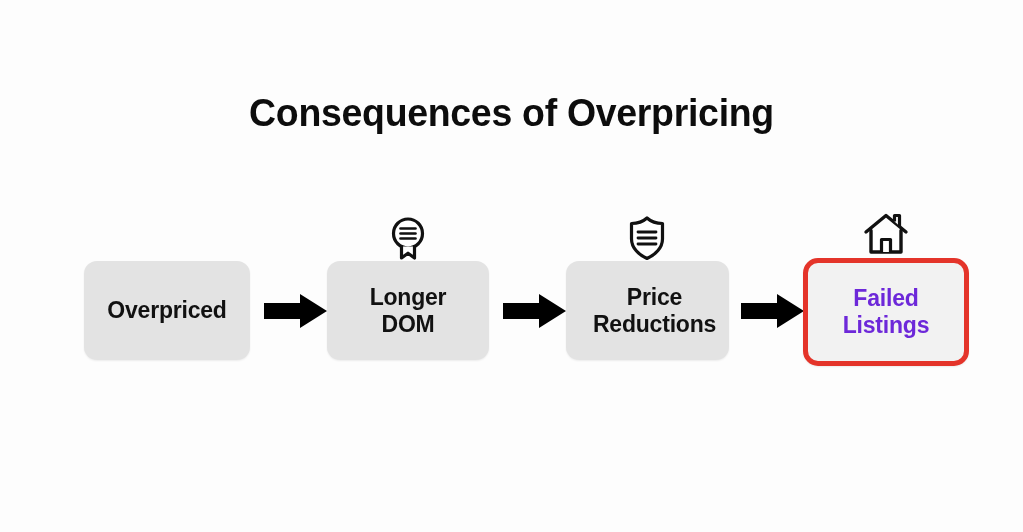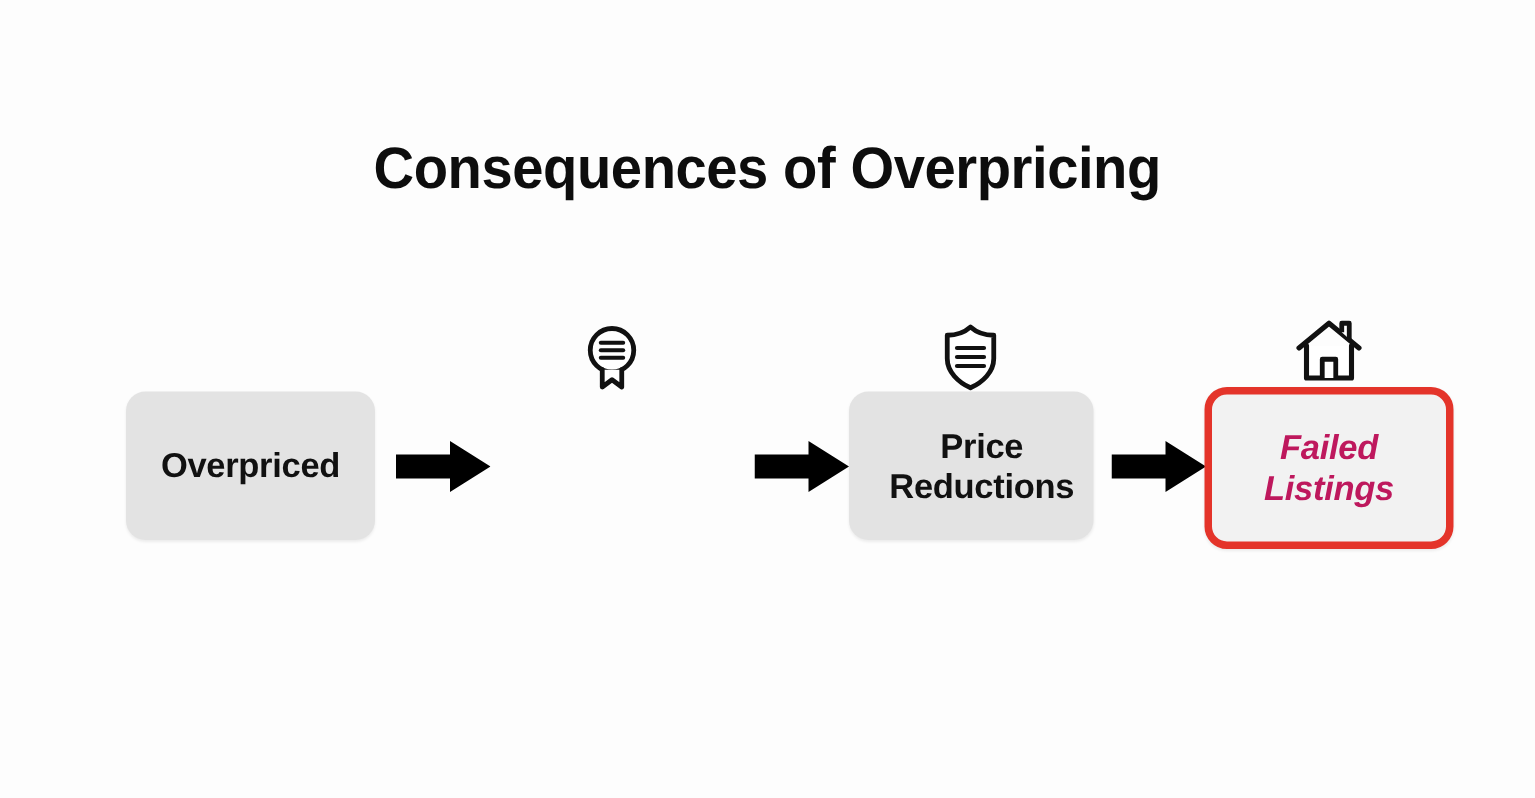--- a/index.html
+++ b/index.html
@@ -64,22 +64,21 @@
     font-size: 23px;
     font-weight: bold;
     color: #111111;
     text-align: center;
     line-height: 1.16;
     letter-spacing: -0.2px;
     padding: 0 10px;
     white-space: pre-line;
   }
   .node.danger .node-label {
-    color: #be185d;
-    font-style: italic;
+    color: #6d28d9;
   }
 
   
   #node-overpriced      { left: 16px;  width: 166px; }
   #node-longer-dom      { left: 259px; width: 162px; }
   #node-price-reductions{ left: 498px; width: 163px; padding-left: 14px; }
   #node-failed-listings { left: 735px; width: 166px; }
 
   
   .node-icon {
@@ -121,20 +120,24 @@
 
   <div class="node-icon" id="icon-longer-dom">
     <svg viewBox="0 0 46 46" width="46" height="46" aria-hidden="true">
       <circle cx="23" cy="18.5" r="14.5" fill="#ffffff" stroke="#111111" stroke-width="3.2"></circle>
       <path d="M16.5 31.5 L16.5 43 L23 38.2 L29.5 43 L29.5 31.5" fill="#ffffff" stroke="#111111" stroke-width="3.2" stroke-linejoin="round" stroke-linecap="round"></path>
       <line x1="15.5" y1="13.5" x2="30.5" y2="13.5" stroke="#111111" stroke-width="2.6" stroke-linecap="round"></line>
       <line x1="15.5" y1="18.5" x2="30.5" y2="18.5" stroke="#111111" stroke-width="2.6" stroke-linecap="round"></line>
       <line x1="15.5" y1="23.5" x2="30.5" y2="23.5" stroke="#111111" stroke-width="2.6" stroke-linecap="round"></line>
     </svg>
   </div>
+  <div class="node" id="node-longer-dom">
+    <span class="node-label">Longer
+DOM</span>
+  </div>
 
   <div class="arrow" id="arrow-2">
     <svg viewBox="0 0 63 34" width="63" height="34" aria-hidden="true">
       <path d="M0 9 L36 9 L36 0 L63 17 L36 34 L36 25 L0 25 Z" fill="#000000"></path>
     </svg>
   </div>
 
   <div class="node-icon" id="icon-price-reductions">
     <svg viewBox="0 0 46 46" width="46" height="46" aria-hidden="true">
       <path d="M23 3 C18 7.5 12 8.5 7.5 8.5 L7.5 24 C7.5 33 15 40 23 43.5 C31 40 38.5 33 38.5 24 L38.5 8.5 C34 8.5 28 7.5 23 3 Z" fill="#ffffff" stroke="#111111" stroke-width="3.2" stroke-linejoin="round"></path>

